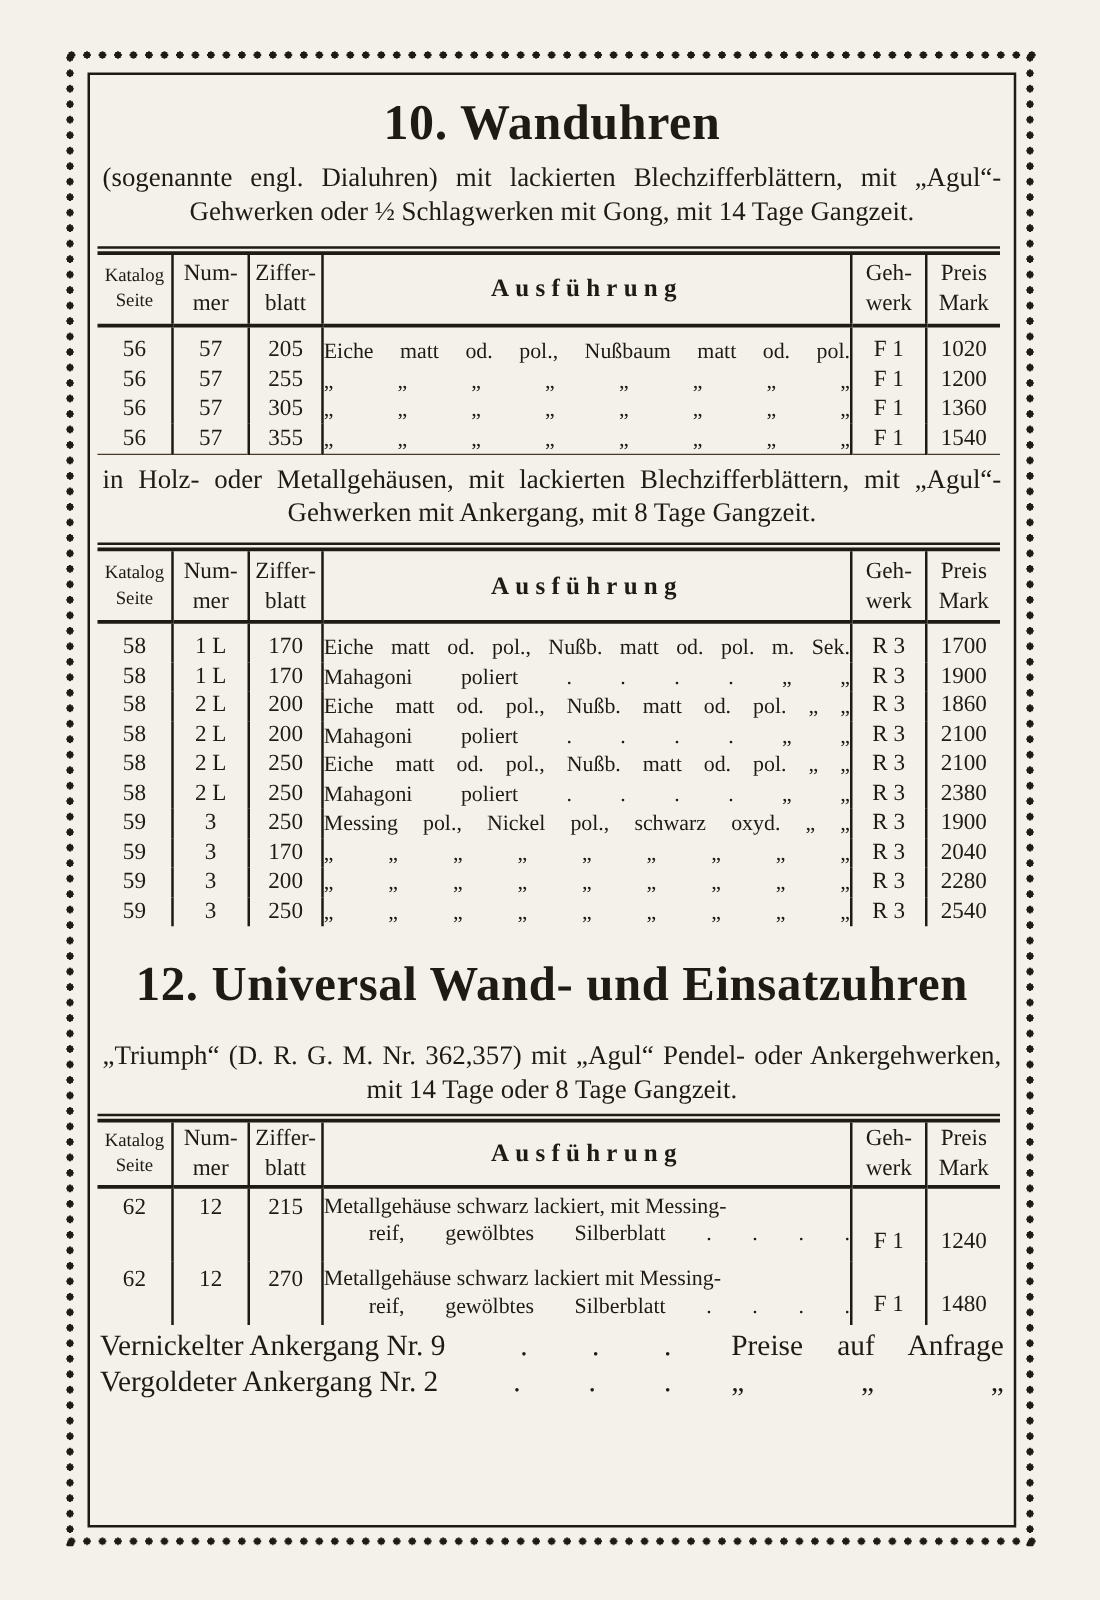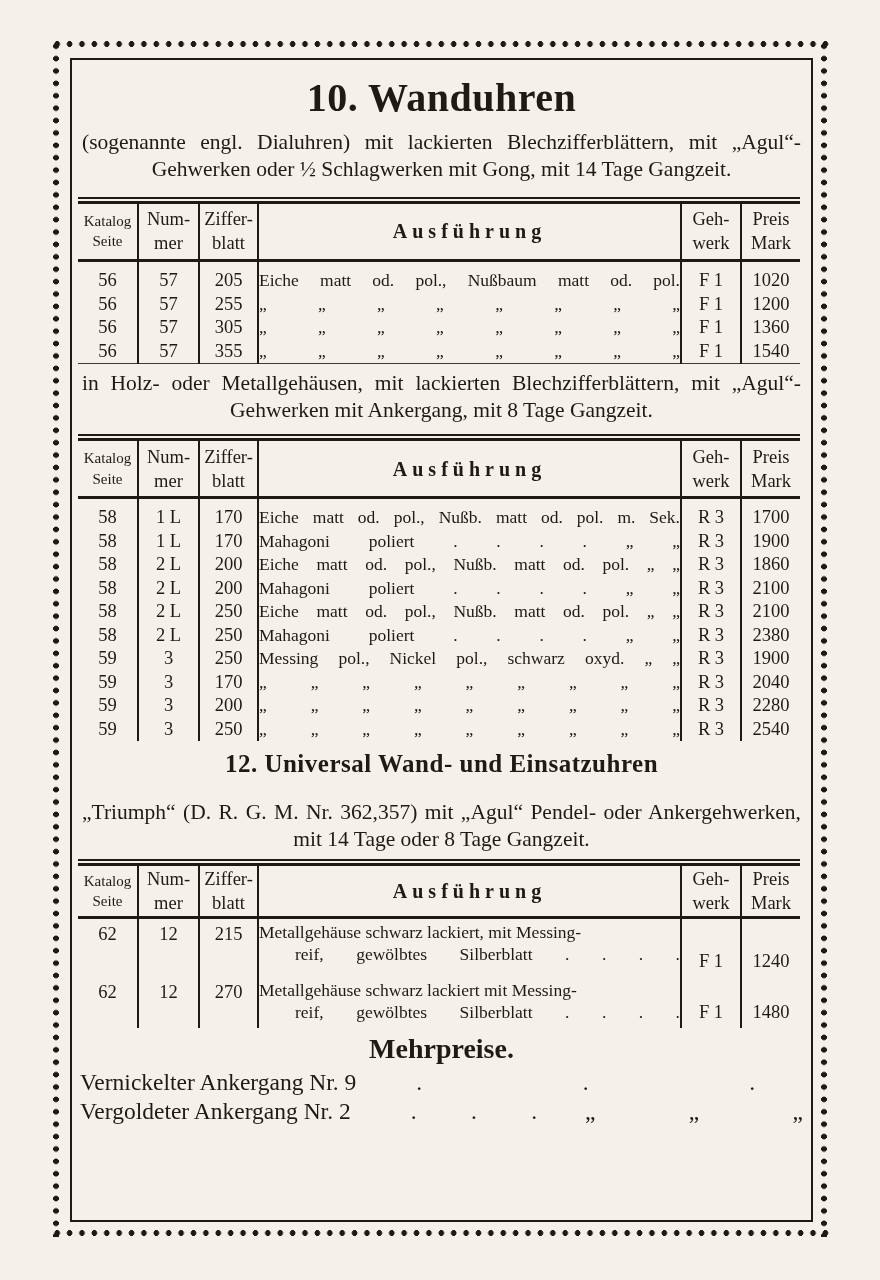--- a/index.html
+++ b/index.html
@@ -29,21 +29,21 @@
   
   .inner{
     position:absolute;left:70px;top:58px;width:743px;height:1164px;
     border:2.5px solid var(--ink);box-sizing:border-box;
     padding:0 6px;overflow:hidden;
   }
   
   h1.sec{margin:0;text-align:center;font-weight:700;line-height:1.12;letter-spacing:0.5px;}
   #t10{font-size:40px;margin-top:16px;}
   #t11{font-size:40px;margin-top:7px;}
-  #t12{font-size:25px;margin-top:8px;white-space:nowrap;line-height:1.18;}
+  #t12{font-size:39px;margin-top:24px;white-space:nowrap;line-height:1.18;}
   p.intro{
     margin:8px 4px 0;font-size:21.5px;line-height:1.26;
     text-align:justify;text-align-last:center;
   }
   #i11{margin-top:6px;}
   #i12{margin-top:20px;}
   .note{ text-align:center;font-size:20.5px;margin-top:3px;line-height:24px; }
   
   .cat-table{width:722px;margin:14px 0 0 0;}
   #tbl1{margin-top:10px;}
@@ -333,25 +333,25 @@
               <div class="ausf-l1">Metallgehäuse schwarz lackiert mit Messing-</div>
               <div class="ausf-l2">reif, gewölbtes Silberblatt . . . .</div>
             </td>
             <td class="c-geh">F 1</td>
             <td class="c-preis">1480</td>
           </tr>
         </tbody>
       </table>
     </div>
 
-  <h2 class="mehr-title">Mehrpreise.</h2>
 
   <div class="mehr-line">
     <span class="mehr-left">Vernickelter Ankergang Nr. 9</span>
     <span class="mehr-dots">. . .</span>
+    <span class="mehr-right">Preise auf Anfrage</span>
   </div>
   <div class="mehr-line second">
     <span class="mehr-left">Vergoldeter Ankergang Nr. 2</span>
     <span class="mehr-dots">. . .</span>
     <span class="mehr-right">„ „ „</span>
   </div>
 
 </div>
 
 </body></html>

